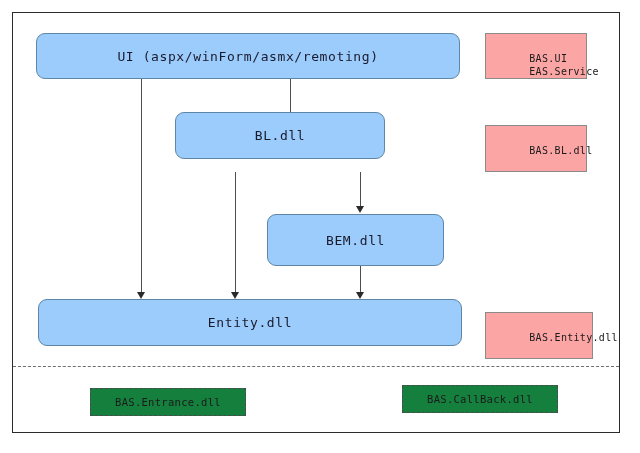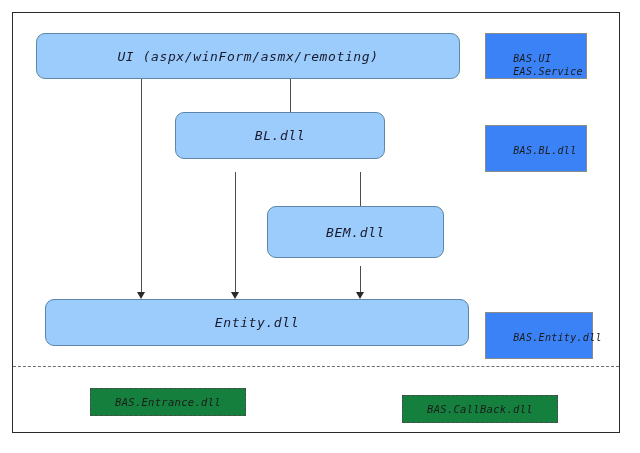--- a/index.html
+++ b/index.html
@@ -13,21 +13,20 @@
     height: 453px;
     font-family: "DejaVu Sans Mono", "Liberation Mono", monospace;
     overflow: hidden;
   }
 
   #canvas {
     position: relative;
     width: 640px;
     height: 453px;
     background: #ffffff;
-    font-style: italic;
   }
 
   
   .frame {
     position: absolute;
     left: 12px;
     top: 12px;
     width: 608px;
     height: 421px;
     border: 1px solid #2b2b2b;
@@ -51,28 +50,28 @@
     line-height: 17px;
     letter-spacing: 0.6px;
     white-space: pre;
     z-index: 3;
   }
   .node .line2 { display: block; }
 
   
   .tag {
     position: absolute;
-    background: #3b82f6;
+    background: #fca5a5;
     border: 1px solid #8a8a8a;
     box-sizing: border-box;
     color: #1a1a1a;
     font-size: 10px;
     line-height: 13px;
     letter-spacing: 0.3px;
-    padding: 5px 0 0 2px;
+    padding: 5px 0 0 18px;
     white-space: pre;
     z-index: 2;
   }
 
   
   .tag-dashed {
     position: absolute;
     background: #15803d;
     border: 1px dashed #4a4a4a;
     box-sizing: border-box;
@@ -134,25 +133,25 @@
   <div class="arrowhead" style="left:356px; top:292px;"></div>
 
   <div class="node" style="left:36px; top:33px; width:424px; height:46px;">
     <span>UI (aspx/winForm/asmx/remoting)</span>
   </div>
 
   <div class="node" style="left:175px; top:112px; width:210px; height:47px;">
     <span>BL.dll</span>
   </div>
 
-  <div class="node" style="left:267px; top:206px; width:177px; height:52px;text-align:center;">
+  <div class="node" style="left:267px; top:214px; width:177px; height:52px;text-align:center;">
     <span>BEM.dll</span>
   </div>
 
-  <div class="node" style="left:45px; top:299px; width:424px; height:47px;">
+  <div class="node" style="left:38px; top:299px; width:424px; height:47px;">
     <span>Entity.dll</span>
   </div>
 
   <div class="tag" style="left:485px; top:33px; width:102px; height:46px;">
     <span>BAS.UI</span>
     <span class="line2">EAS.Service</span>
   </div>
 
   <div class="tag" style="left:485px; top:125px; width:102px; height:47px;">
     <span>BAS.BL.dll</span>
@@ -162,17 +161,17 @@
   <div class="tag" style="left:485px; top:312px; width:108px; height:47px;">
     <span>BAS.Entity.dll</span>
   </div>
 
   <div class="separator" style="left:13px; top:366px; width:606px;"></div>
 
   <div class="tag-dashed" style="left:90px; top:388px; width:156px; height:28px;">
     <span>BAS.Entrance.dll</span>
   </div>
 
-  <div class="tag-dashed" style="left:402px; top:395px; width:156px; height:28px;">
+  <div class="tag-dashed" style="left:402px; top:385px; width:156px; height:28px;">
     <span>BAS.CallBack.dll</span>
   </div>
 
 </div>
 
 </body></html>

